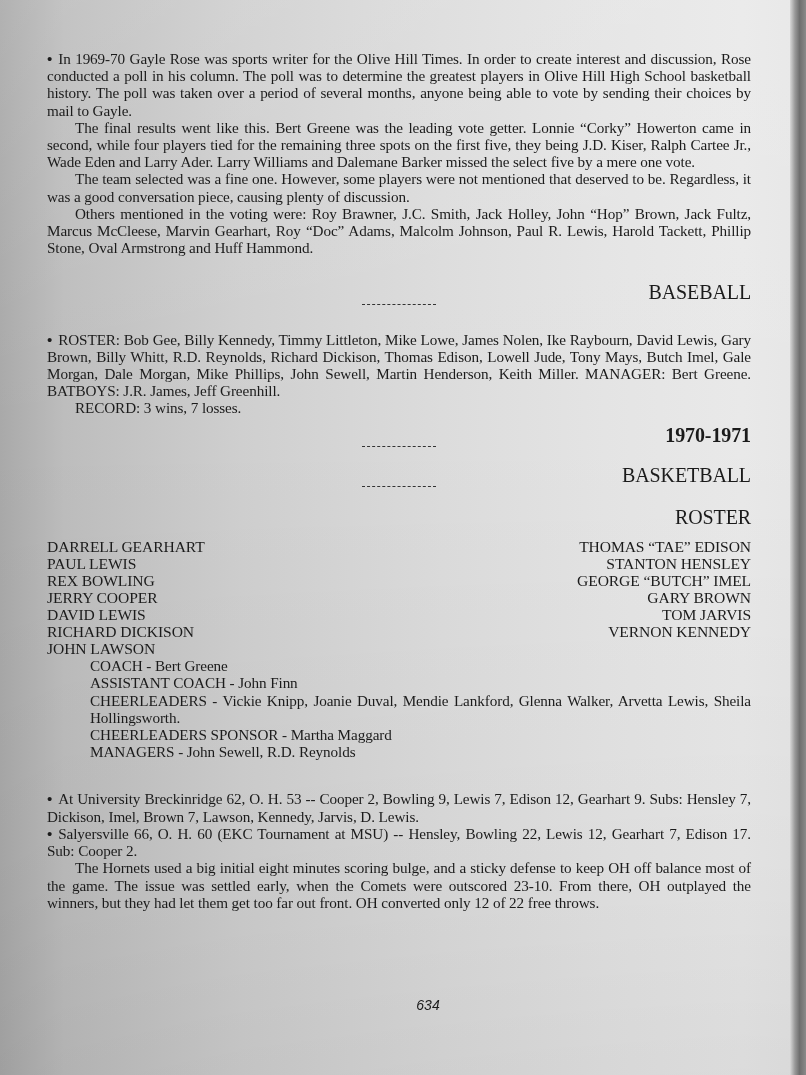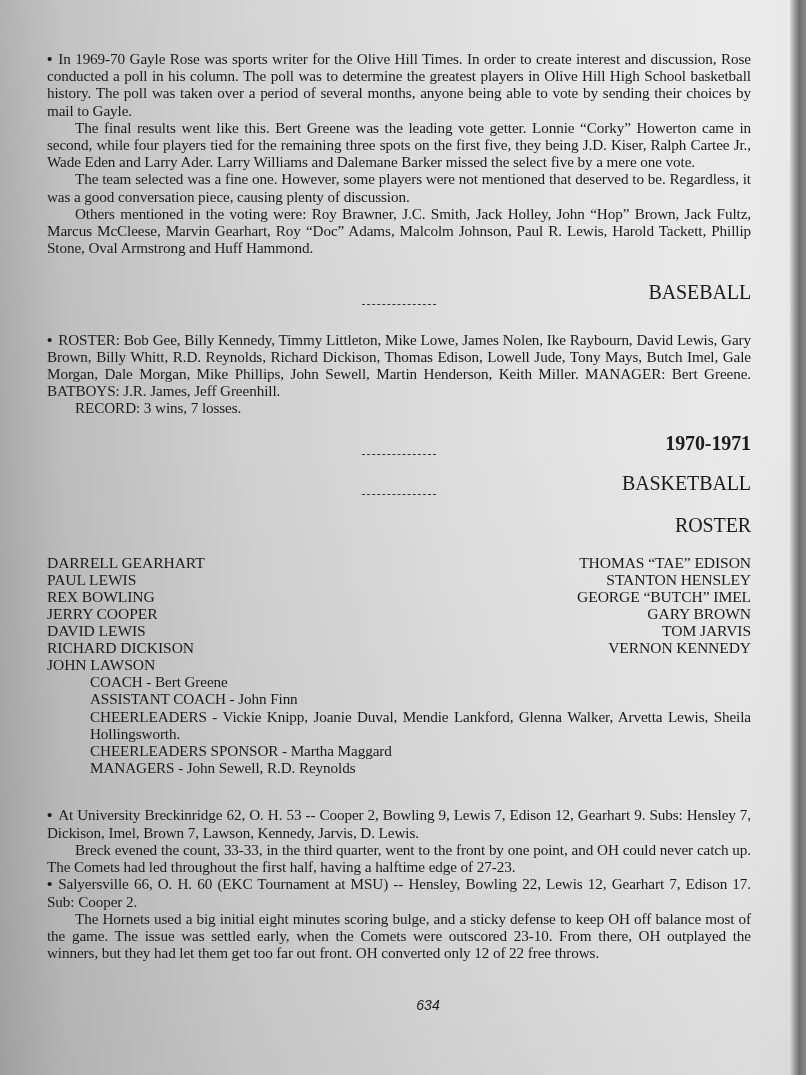--- a/index.html
+++ b/index.html
@@ -22,21 +22,21 @@
     position: absolute; left: 47px; top: 50px; width: 704px;
     font-size: 15.2px; line-height: 17.2px; letter-spacing: -0.1px;
   }
   p { margin: 0; text-align: justify; }
   .indent { text-indent: 28px; }
   .bullet::before { content: "\2022"; margin-right: 6px; font-weight: bold; }
   .heading { text-align: right; margin-top: 24px; font-size: 20px; }
   .heading.bold { font-weight: bold; }
   .rule { display: block; margin: 2px auto 0; width: 74px; border-top: 1.5px dashed #333; height: 0; }
   .roster {
-    display: flex; justify-content: space-between; margin-top: 20px;
+    display: flex; justify-content: space-between; margin-top: 12px;
     font-size: 15.6px; line-height: 17px;
   }
   .roster .col { display: flex; flex-direction: column; }
   .roster .right { text-align: right; }
   .staff div { line-height: 17.2px; margin-left: 43px; }
   .page-number {
     position: absolute; left: 0; width: 806px; top: 997px;
     text-align: center; font-style: italic; font-size: 14px;
     font-family: "Liberation Sans", "DejaVu Sans", sans-serif;
     margin-left: 25px;
@@ -60,21 +60,21 @@
   </section>
 
   <section>
     <div class="heading" style="margin-top:28px">BASEBALL</div>
     <span class="rule"></span>
     <div class="gap-s"></div>
     <p class="bullet">ROSTER: Bob Gee, Billy Kennedy, Timmy Littleton, Mike Lowe, James Nolen, Ike Raybourn, David Lewis, Gary Brown, Billy Whitt, R.D. Reynolds, Richard Dickison, Thomas Edison, Lowell Jude, Tony Mays, Butch Imel, Gale Morgan, Dale Morgan, Mike Phillips, John Sewell, Martin Henderson, Keith Miller.  MANAGER: Bert Greene.  BATBOYS: J.R. James, Jeff Greenhill.</p>
     <p class="indent">RECORD: 3 wins, 7 losses.</p>
   </section>
 
-  <div class="heading bold" style="margin-top:18px">1970-1971</div>
+  <div class="heading bold" style="margin-top:10px">1970-1971</div>
   <span class="rule"></span>
 
   <section>
     <div class="heading" style="margin-top:20px">BASKETBALL</div>
     <span class="rule"></span>
     <div class="heading" style="margin-top:22px">ROSTER</div>
 
     <div class="roster">
       <div class="col left">
         <span>DARRELL GEARHART</span>
@@ -101,19 +101,18 @@
       <div style="text-align:justify">CHEERLEADERS - Vickie Knipp, Joanie Duval, Mendie Lankford, Glenna Walker, Arvetta Lewis, Sheila Hollingsworth.</div>
       <div>CHEERLEADERS SPONSOR - Martha Maggard</div>
       <div>MANAGERS - John Sewell, R.D. Reynolds</div>
     </div>
   </section>
 
   <div class="gap-m"></div>
 
   <section>
     <p class="bullet">At University Breckinridge 62, O. H. 53 -- Cooper 2, Bowling 9, Lewis 7, Edison 12, Gearhart 9.  Subs: Hensley 7, Dickison, Imel, Brown 7, Lawson, Kennedy, Jarvis, D. Lewis.</p>
-    <p class="indent">Breck evened the count, 33-33, in the third quarter, went to the front by one point, and OH could never catch up.  The Comets had led throughout the first half, having a halftime edge of 27-23.</p>
     <p class="bullet">Salyersville 66, O. H. 60 (EKC Tournament at MSU) -- Hensley, Bowling 22, Lewis 12, Gearhart 7, Edison 17.  Sub: Cooper 2.</p>
     <p class="indent">The Hornets used a big initial eight minutes scoring bulge, and a sticky defense to keep OH off balance most of the game.  The issue was settled early, when the Comets were outscored 23-10.  From there, OH outplayed the winners, but they had let them get too far out front.  OH converted only 12 of 22 free throws.</p>
   </section>
 </div>
 
 <div class="page-number">634</div>
 
 </body></html>

